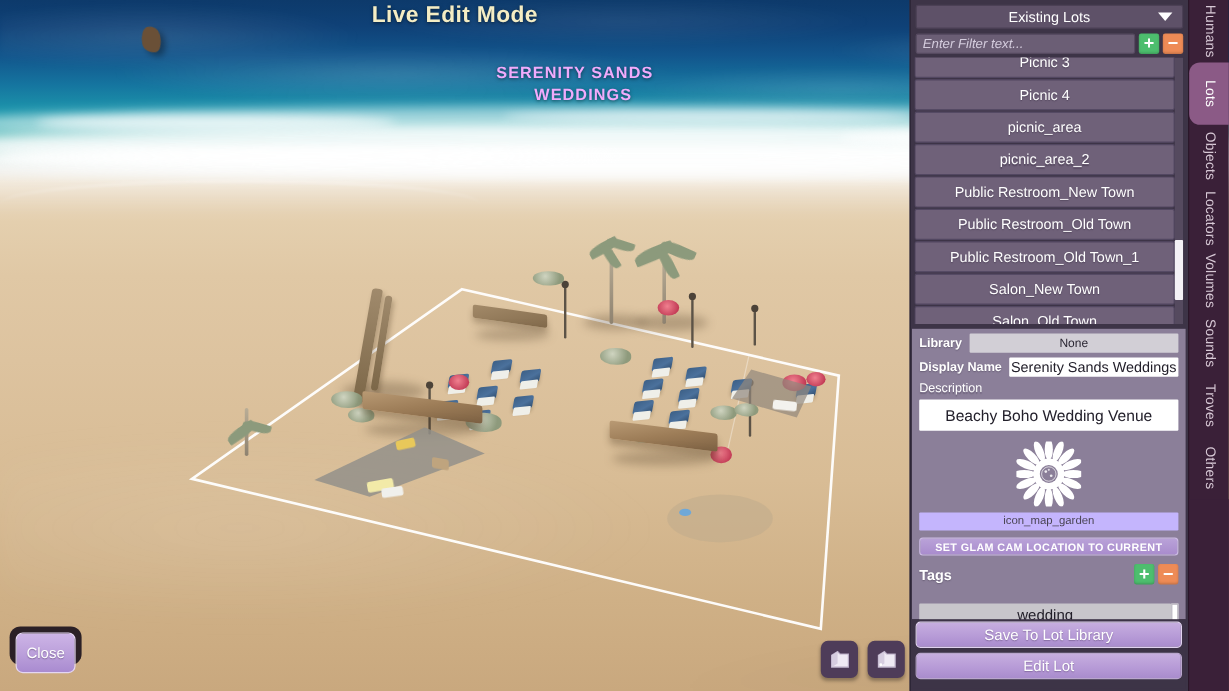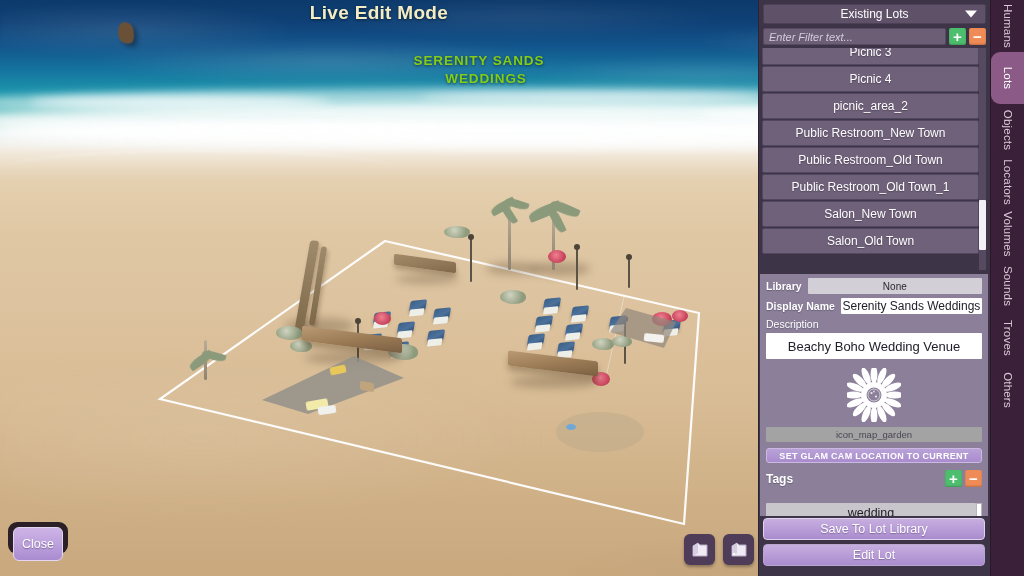--- a/index.html
+++ b/index.html
@@ -176,21 +176,21 @@
     text-align: center;
     font-size: 19px; font-weight: bold;
     color: #f4edc4;
     letter-spacing: .3px;
     text-shadow: 0 1px 3px rgba(0,0,0,.55);
   }
   .lot-name-hud {
     position: absolute; left: 0; top: 52px; width: 958px;
     text-align: center;
     font-size: 13.5px; font-weight: bold;
-    color: #84cc16;
+    color: #f0abfc;
     letter-spacing: .9px;
     line-height: 18px;
     text-shadow: 0 1px 3px rgba(0,0,0,.5);
   }
   .lot-name-hud span { display: block; }
   .lot-name-hud .l2 { padding-left: 14px; }
 
   
   .close-wrap {
     position: absolute; left: 8px; top: 522px;
@@ -362,21 +362,21 @@
     font-size: 13px;
     cursor: text;
   }
   .icon-preview {
     height: 60px;
     display: flex; align-items: center; justify-content: center;
     margin: 6px 0 2px 0;
   }
   .icon-name-box {
     height: 15px;
-    background: #a3a3a3;
+    background: #c4b5fd;
     border-radius: 1px;
     display: flex; align-items: center; justify-content: center;
     color: #4a4554;
     font-size: 9.5px;
   }
   .glam-btn {
     margin-top: 6px;
     height: 15px;
     background: linear-gradient(to bottom, #b9a2d8, #a98ccd);
     border: 1px solid #cbb9e3;
@@ -619,20 +619,21 @@
         <div class="sq-btn add">+</div>
         <div class="sq-btn del">−</div>
       </div>
     </div>
   </div>
 
   <div class="lot-list">
     <div class="lot-list-inner" id="lot-list-inner">
         <div class="lot-item">Picnic 3</div>
         <div class="lot-item">Picnic 4</div>
+        <div class="lot-item">picnic_area</div>
         <div class="lot-item">picnic_area_2</div>
         <div class="lot-item">Public Restroom_New Town</div>
         <div class="lot-item">Public Restroom_Old Town</div>
         <div class="lot-item">Public Restroom_Old Town_1</div>
         <div class="lot-item">Salon_New Town</div>
         <div class="lot-item">Salon_Old Town</div>
       </div>
     <div class="list-scrollbar">
       <div class="list-thumb"></div>
     </div>

